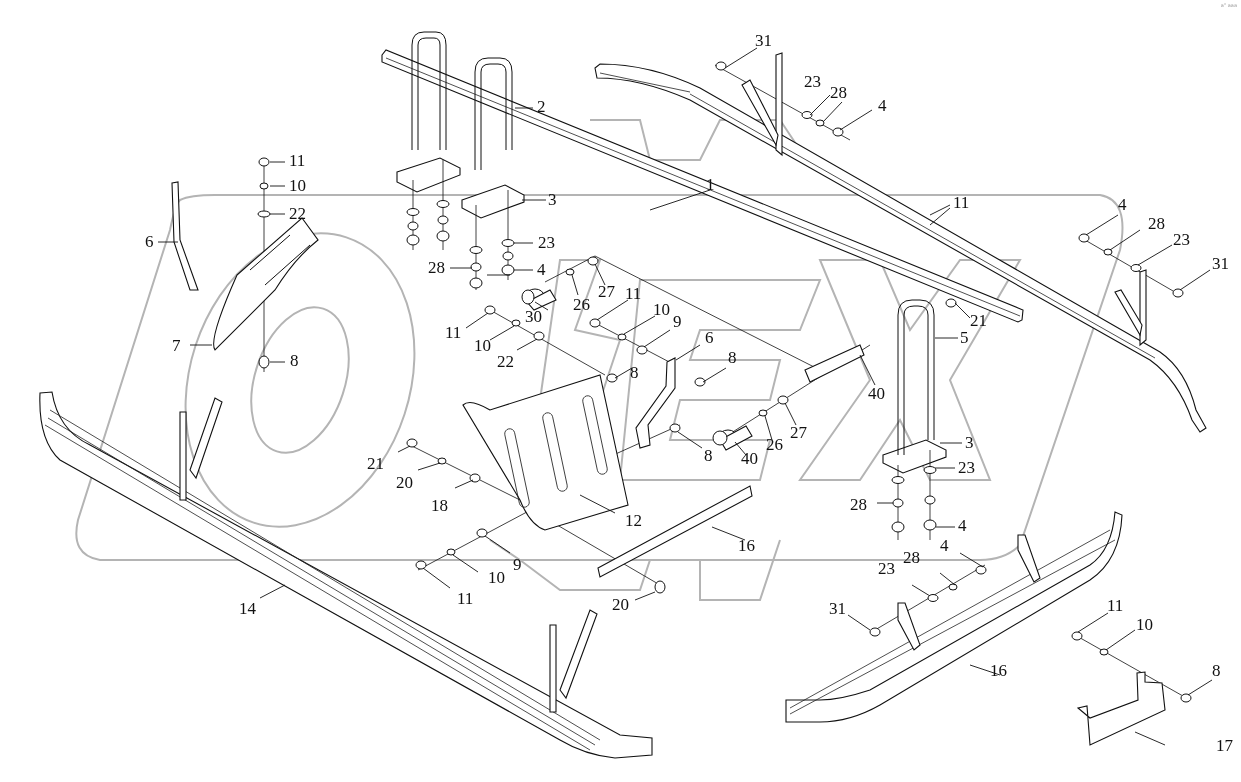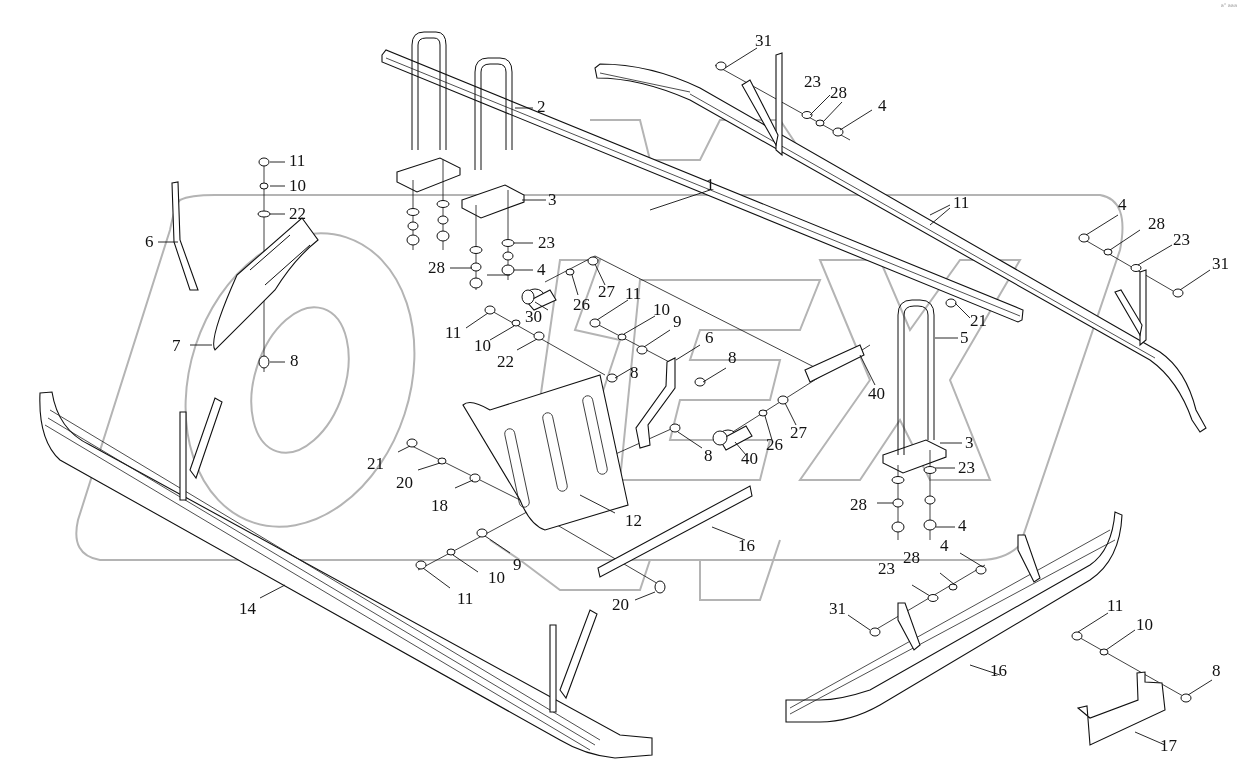--- a/index.html
+++ b/index.html
@@ -316,21 +316,21 @@
 <span class="callout" style="left:289px;top:152px">11</span>
 <span class="callout" style="left:445px;top:324px">11</span>
 <span class="callout" style="left:625px;top:285px">11</span>
 <span class="callout" style="left:457px;top:590px">11</span>
 <span class="callout" style="left:1107px;top:597px">11</span>
 <span class="callout" style="left:625px;top:512px">12</span>
 <span class="callout" style="left:738px;top:537px">16</span>
 <span class="callout" style="left:239px;top:600px">14</span>
 <span class="callout" style="left:953px;top:194px">11</span>
 <span class="callout" style="left:990px;top:662px">16</span>
-<span class="callout" style="left:1160px;top:737px">17</span>
+<span class="callout" style="left:1216px;top:737px">17</span>
 <span class="callout" style="left:612px;top:596px">20</span>
 <span class="callout" style="left:431px;top:497px">18</span>
 <span class="callout" style="left:396px;top:474px">20</span>
 <span class="callout" style="left:367px;top:455px">21</span>
 <span class="callout" style="left:289px;top:205px">22</span>
 <span class="callout" style="left:497px;top:353px">22</span>
 <span class="callout" style="left:538px;top:234px">23</span>
 <span class="callout" style="left:804px;top:73px">23</span>
 <span class="callout" style="left:1173px;top:231px">23</span>
 <span class="callout" style="left:958px;top:459px">23</span>

